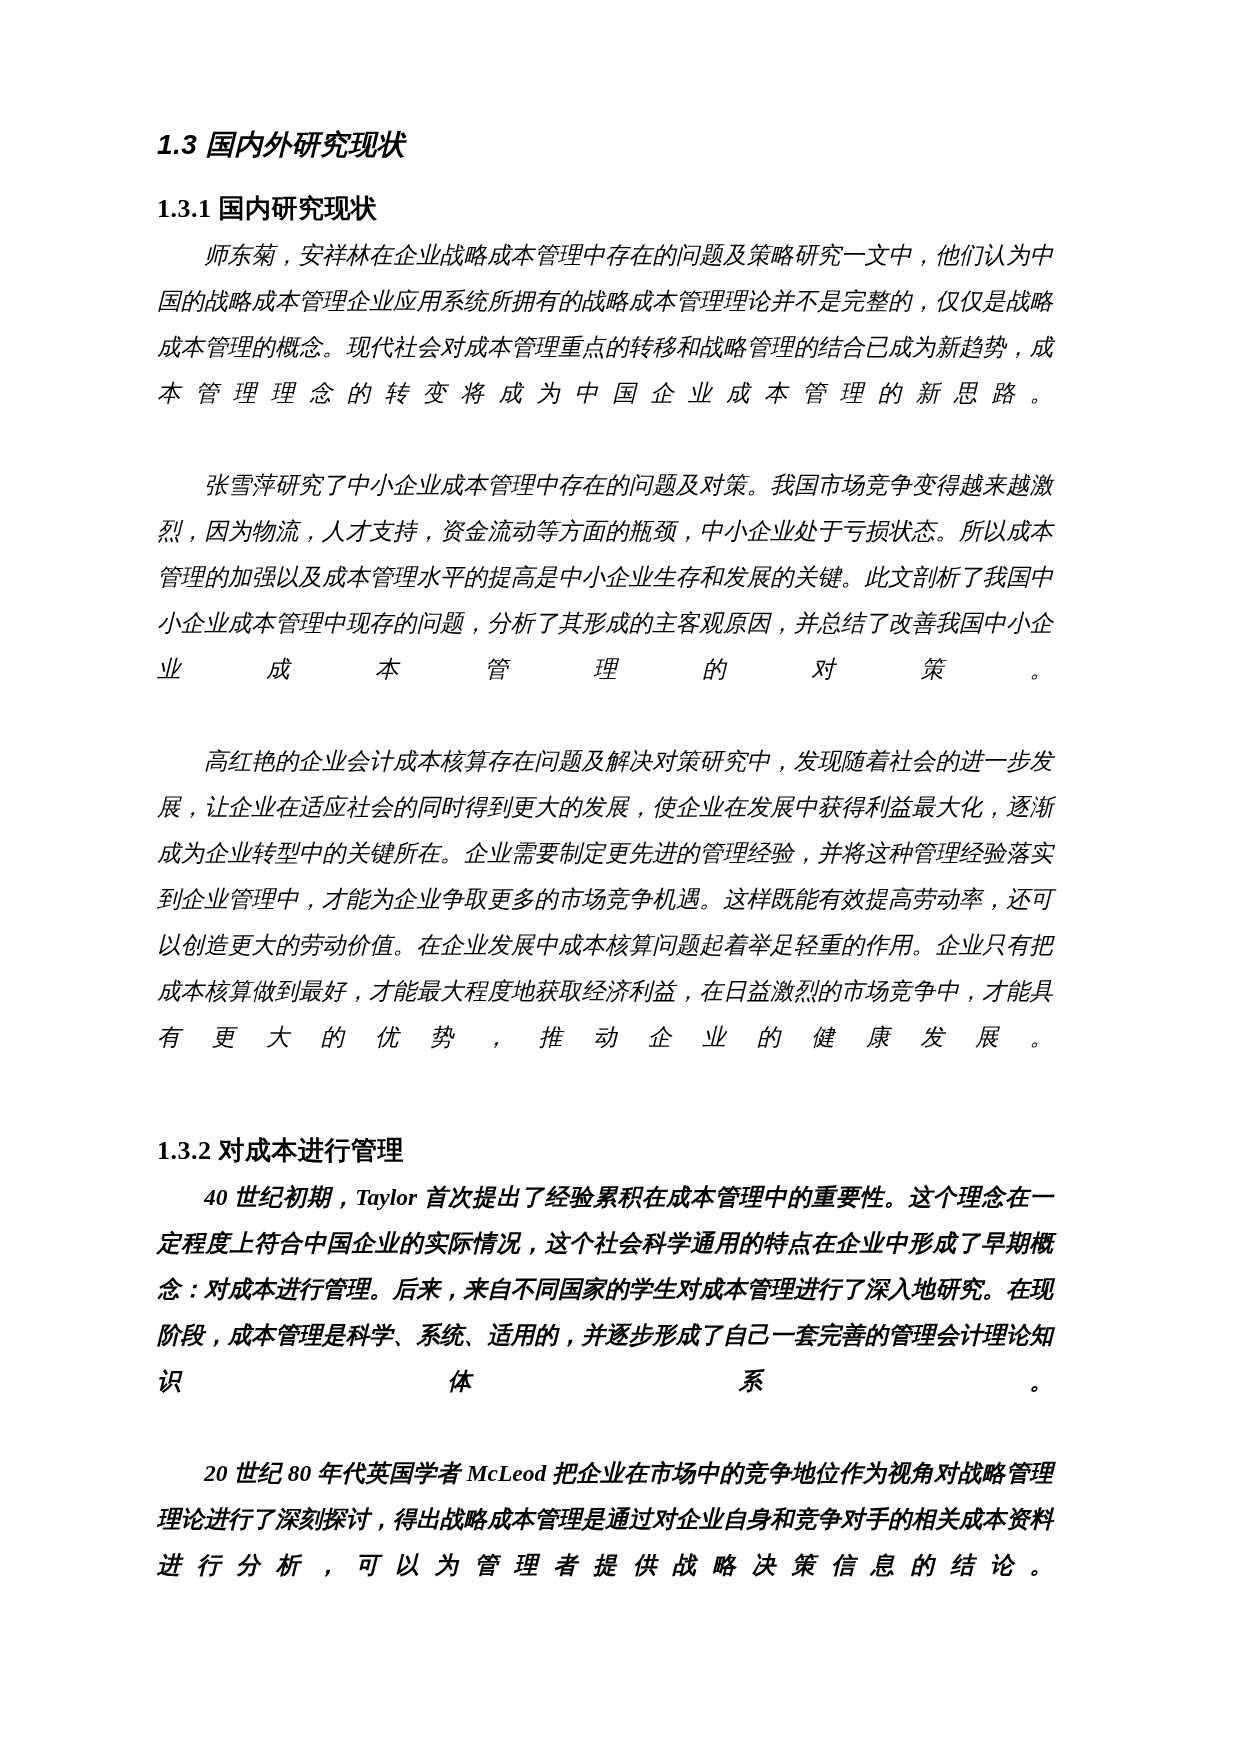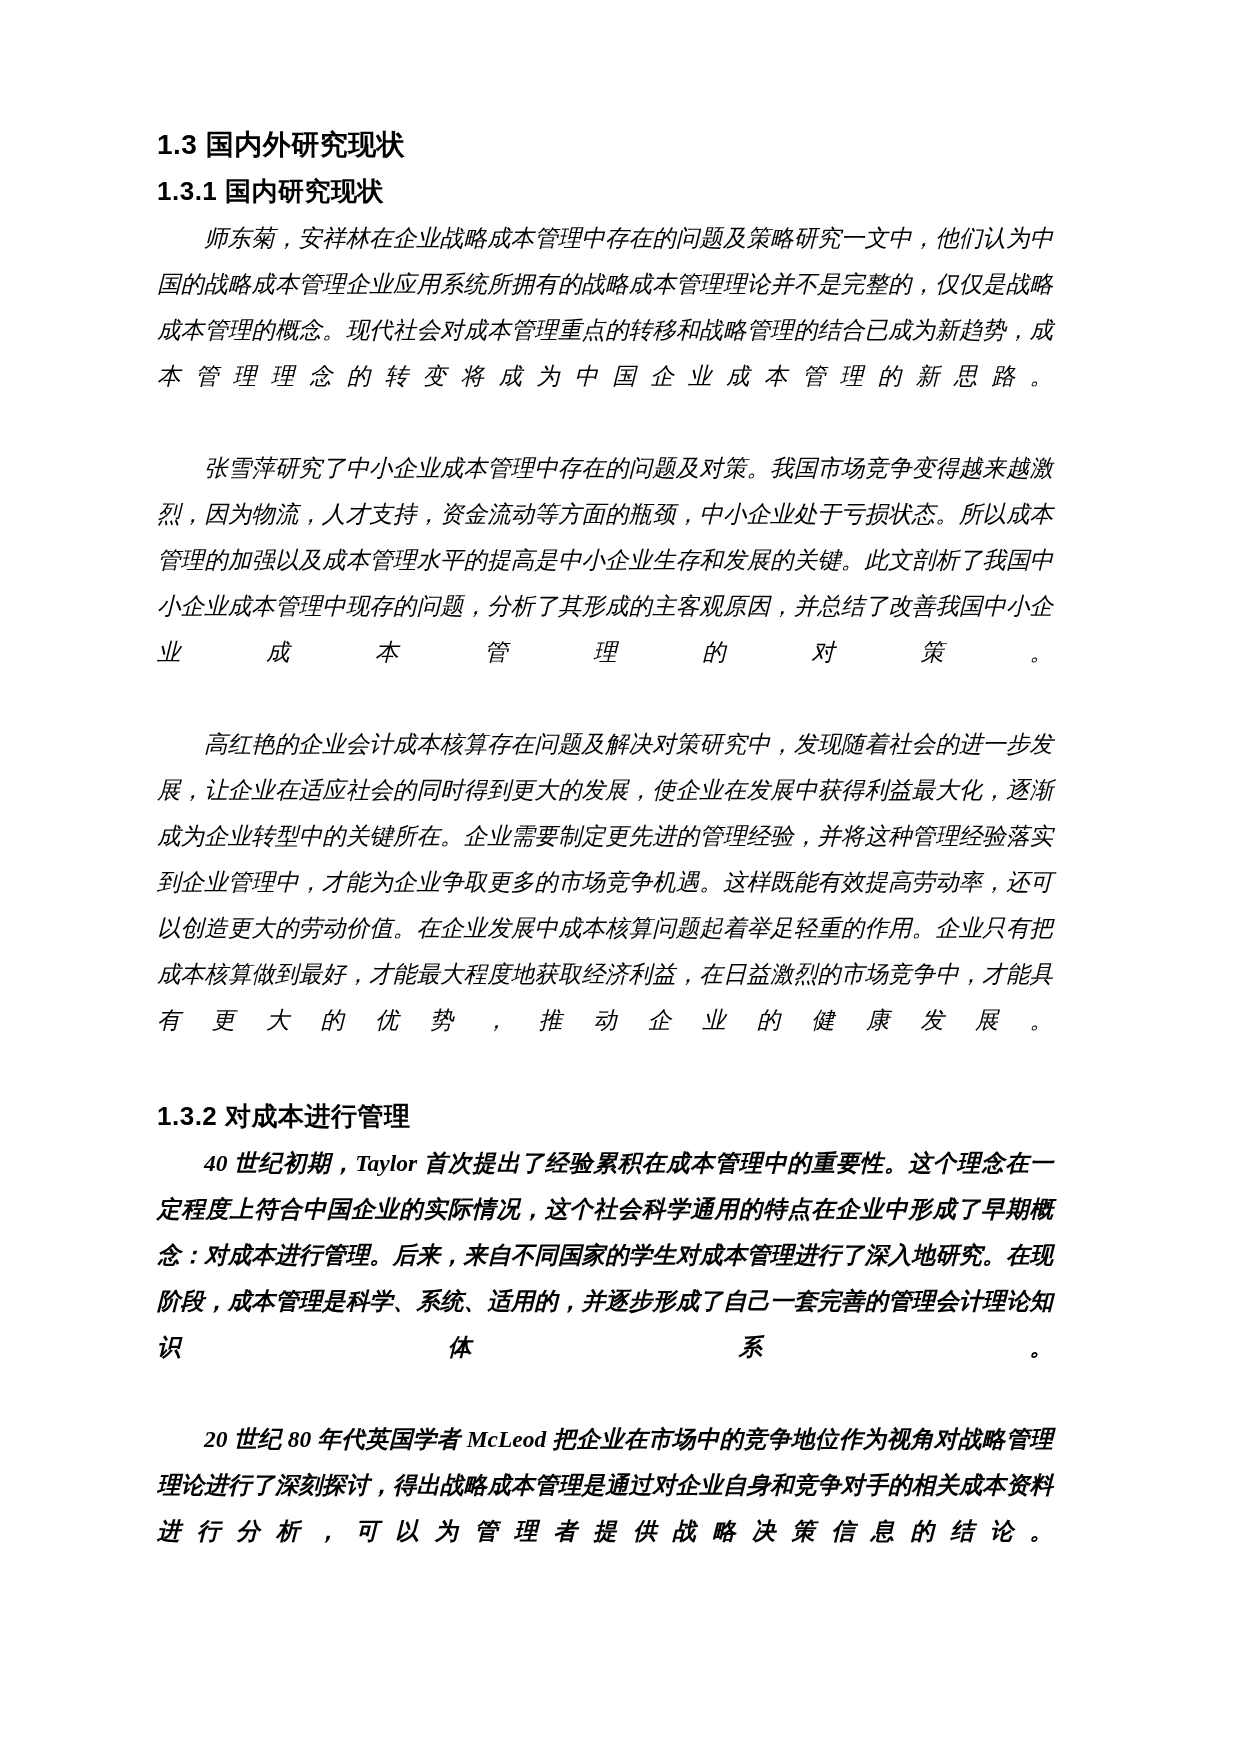--- a/index.html
+++ b/index.html
@@ -33,26 +33,28 @@
     font-family: "Liberation Sans", "DejaVu Sans", sans-serif;
     font-weight: bold;
     color: #000000;
     margin: 0;
     letter-spacing: 0.5px;
   }
   h2.heading {
     font-size: 28px;
     line-height: 1.35;
     margin-top: 0;
+    font-style: italic;
   }
   h3.heading {
     font-size: 26px;
     line-height: 1.35;
-    margin-top: 10px;
+    margin-top: 27px;
     margin-bottom: 6px;
+    font-family: Liberation Serif, serif;
   }
   .h-gap-top {
     margin-top: 26px;
   }
 
   p.body {
     font-size: 23.5px;
     line-height: 46px;
     margin: 0;
     text-align: justify;

